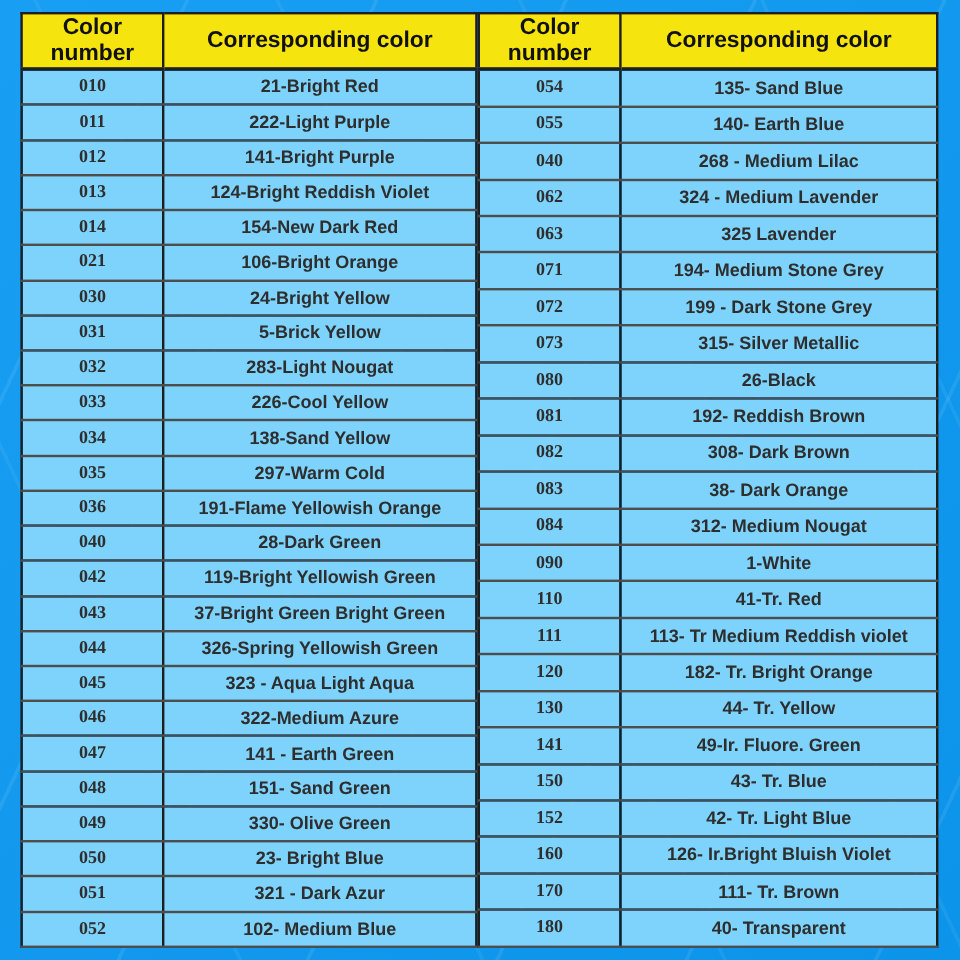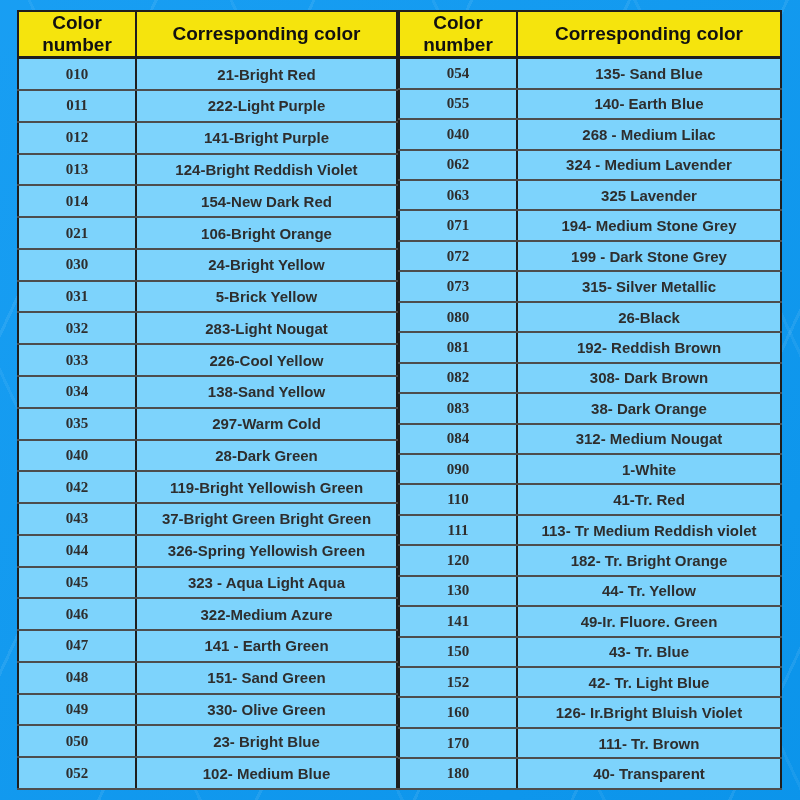--- a/index.html
+++ b/index.html
@@ -127,20 +127,24 @@
           </tr>
           <tr>
             <td class="col-num">034</td>
             <td class="col-color">138-Sand Yellow</td>
           </tr>
           <tr>
             <td class="col-num">035</td>
             <td class="col-color">297-Warm Cold</td>
           </tr>
           <tr>
+            <td class="col-num">036</td>
+            <td class="col-color">191-Flame Yellowish Orange</td>
+          </tr>
+          <tr>
             <td class="col-num">040</td>
             <td class="col-color">28-Dark Green</td>
           </tr>
           <tr>
             <td class="col-num">042</td>
             <td class="col-color">119-Bright Yellowish Green</td>
           </tr>
           <tr>
             <td class="col-num">043</td>
             <td class="col-color">37-Bright Green Bright Green</td>
@@ -165,20 +169,24 @@
             <td class="col-num">048</td>
             <td class="col-color">151- Sand Green</td>
           </tr>
           <tr>
             <td class="col-num">049</td>
             <td class="col-color">330- Olive Green</td>
           </tr>
           <tr>
             <td class="col-num">050</td>
             <td class="col-color">23- Bright Blue</td>
+          </tr>
+          <tr>
+            <td class="col-num">051</td>
+            <td class="col-color">321 - Dark Azur</td>
           </tr>
           <tr>
             <td class="col-num">052</td>
             <td class="col-color">102- Medium Blue</td>
           </tr>
         </tbody>
     </table>
 
     <table class="color-table right">
       <colgroup>

